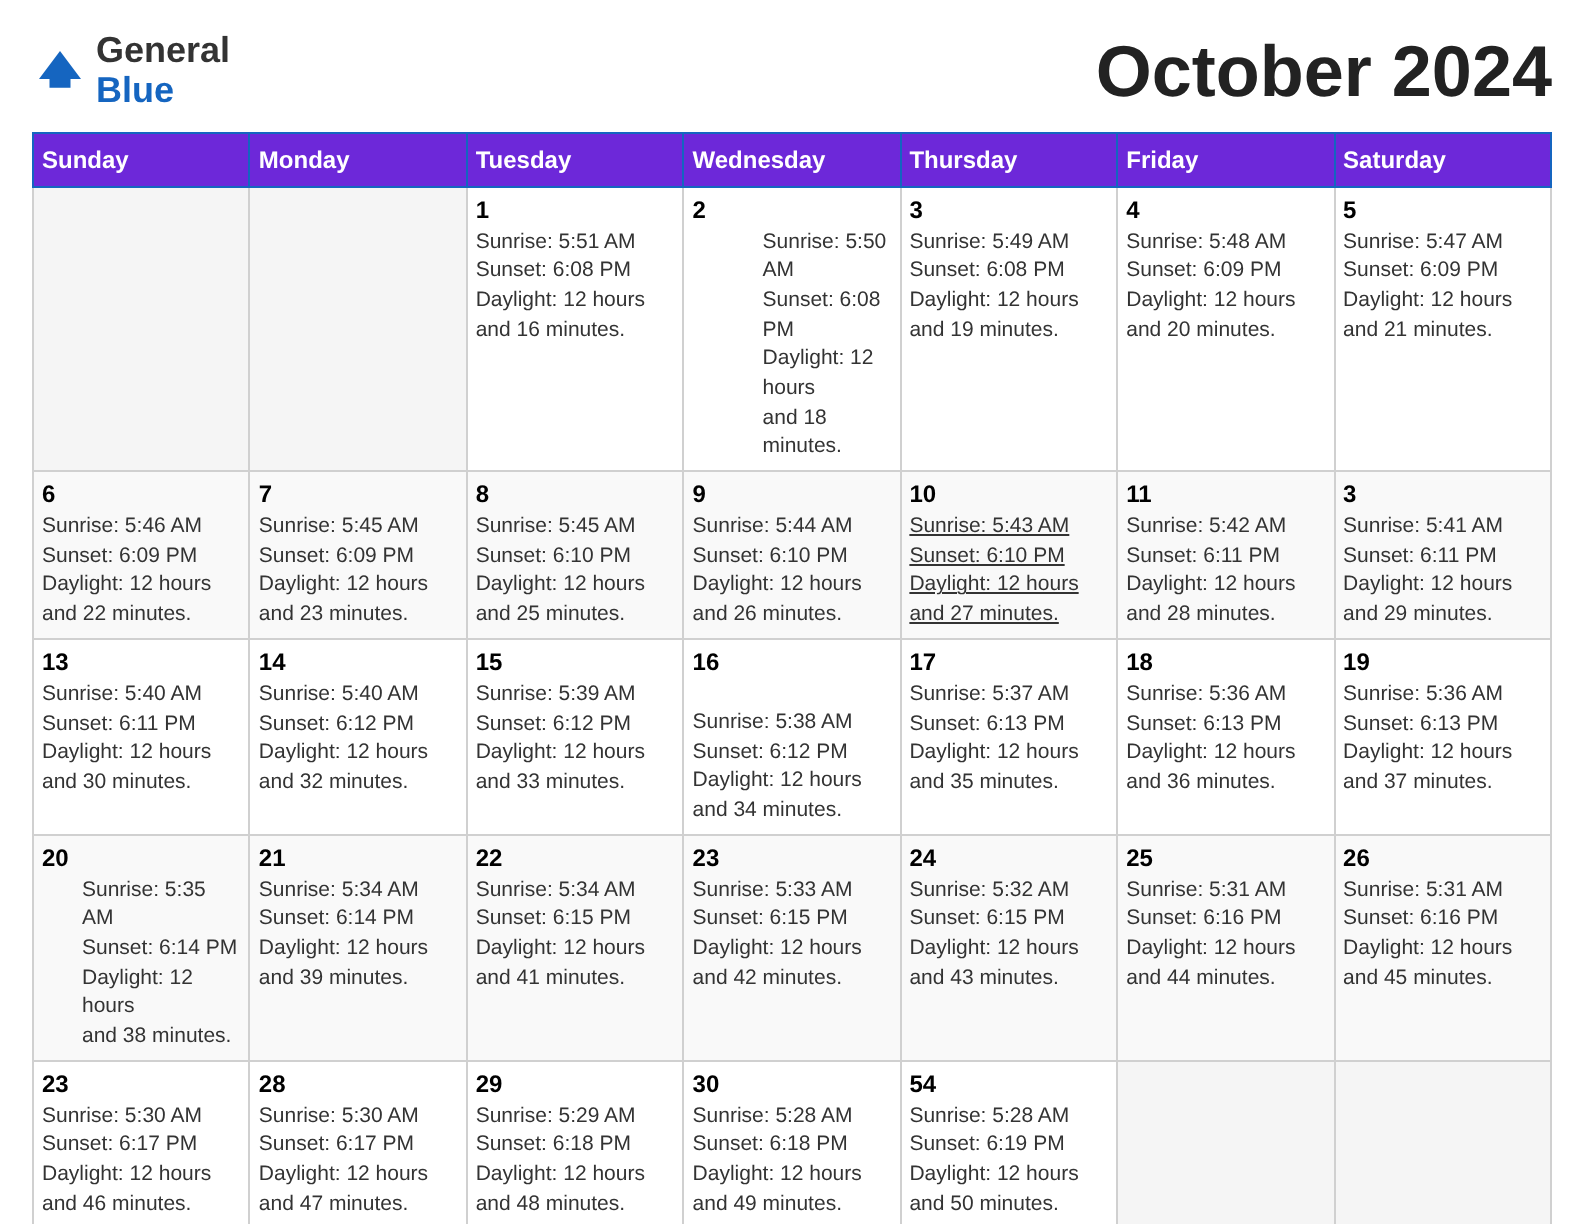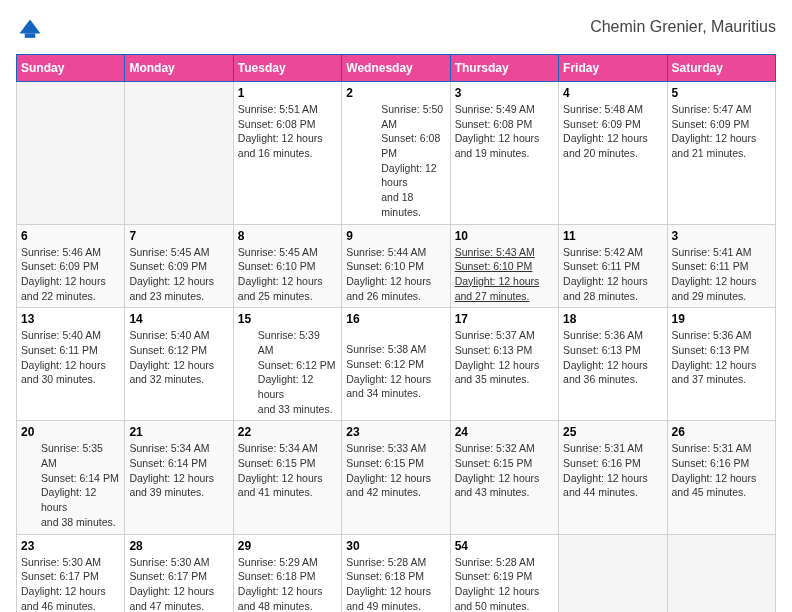--- a/index.html
+++ b/index.html
@@ -45,21 +45,21 @@
       font-size: 16px;
       color: #444;
       margin-top: 2px;
     }
     .calendar {
       width: 100%;
       border-collapse: collapse;
       font-size: 11px;
     }
     .calendar thead tr {
-      background-color: #ec4899;
+      background-color: #6d28d9;
     }
     .calendar thead th {
       color: #fff;
       padding: 6px 4px;
       text-align: left;
       font-size: 12px;
       font-weight: bold;
       border: 1px solid #1565c0;
     }
     .calendar tbody tr {
@@ -93,23 +93,27 @@
   </style>
 </head>
 <body>
 
 <div class="header-area">
   <div class="logo">
     <svg class="logo-icon" viewBox="0 0 32 32" xmlns="http://www.w3.org/2000/svg">
       <polygon points="16,4 28,20 4,20" fill="#1565c0"></polygon>
       <rect x="10" y="20" width="12" height="5" fill="#1565c0"></rect>
     </svg>
+    <div class="logo-text">
+      <span class="general">General</span><br>
+      <span class="blue">Blue</span>
+    </div>
   </div>
   <div class="title-area">
-    <div class="location-title">Chemin Grenier, Mauritius</div>
+    <div class="month-title">October 2024</div>
   </div>
 </div>
 
 <table class="calendar">
   <thead>
     <tr>
       <th>Sunday</th>
       <th>Monday</th>
       <th>Tuesday</th>
       <th>Wednesday</th>
@@ -219,21 +223,21 @@
         </td>
         <td>
           <span class="day-number">14</span>
           <div class="day-info" style="white-space: pre-line;">Sunrise: 5:40 AM
 Sunset: 6:12 PM
 Daylight: 12 hours
 and 32 minutes.</div>
         </td>
         <td>
           <span class="day-number">15</span>
-          <div class="day-info" style="white-space: pre-line; margin-left: 20px;">Sunrise: 5:39 AM
+          <div class="day-info" style="white-space: pre-line;">Sunrise: 5:39 AM
 Sunset: 6:12 PM
 Daylight: 12 hours
 and 33 minutes.</div>
         </td>
         <td>
           <span class="day-number">16</span>
           <div class="day-info" style="white-space: pre-line; margin-top: 16px;">Sunrise: 5:38 AM
 Sunset: 6:12 PM
 Daylight: 12 hours
 and 34 minutes.</div>

